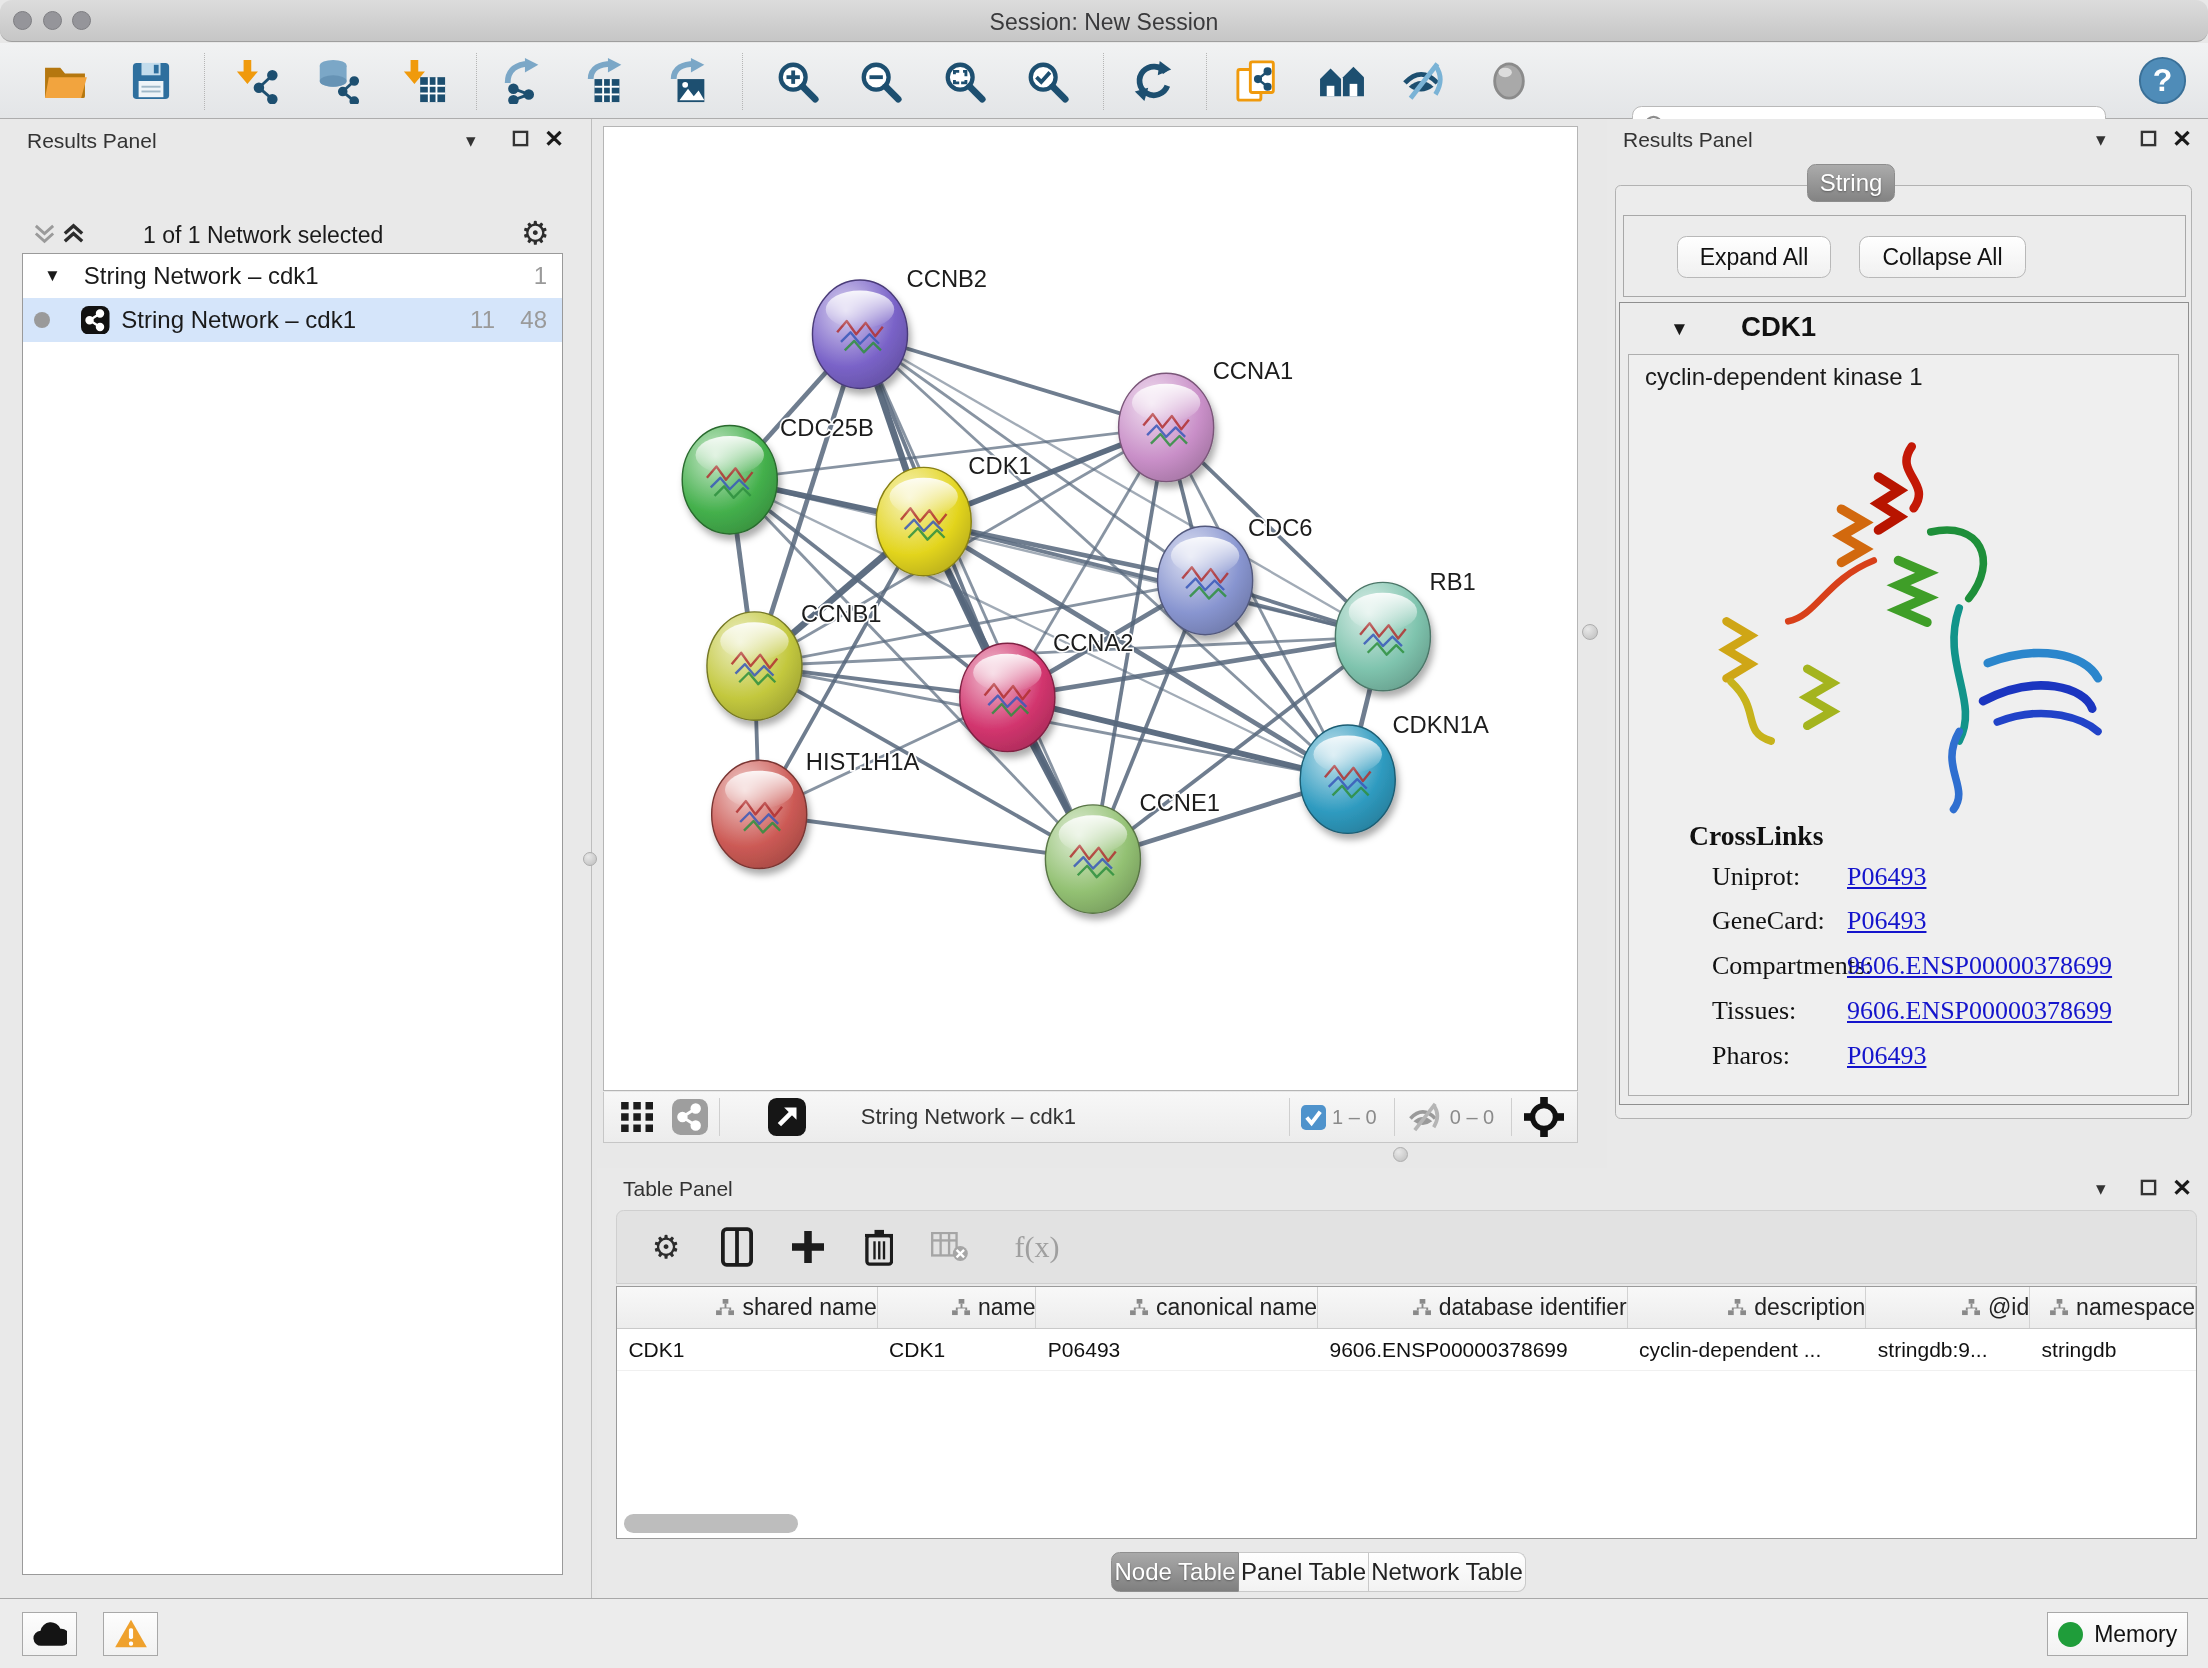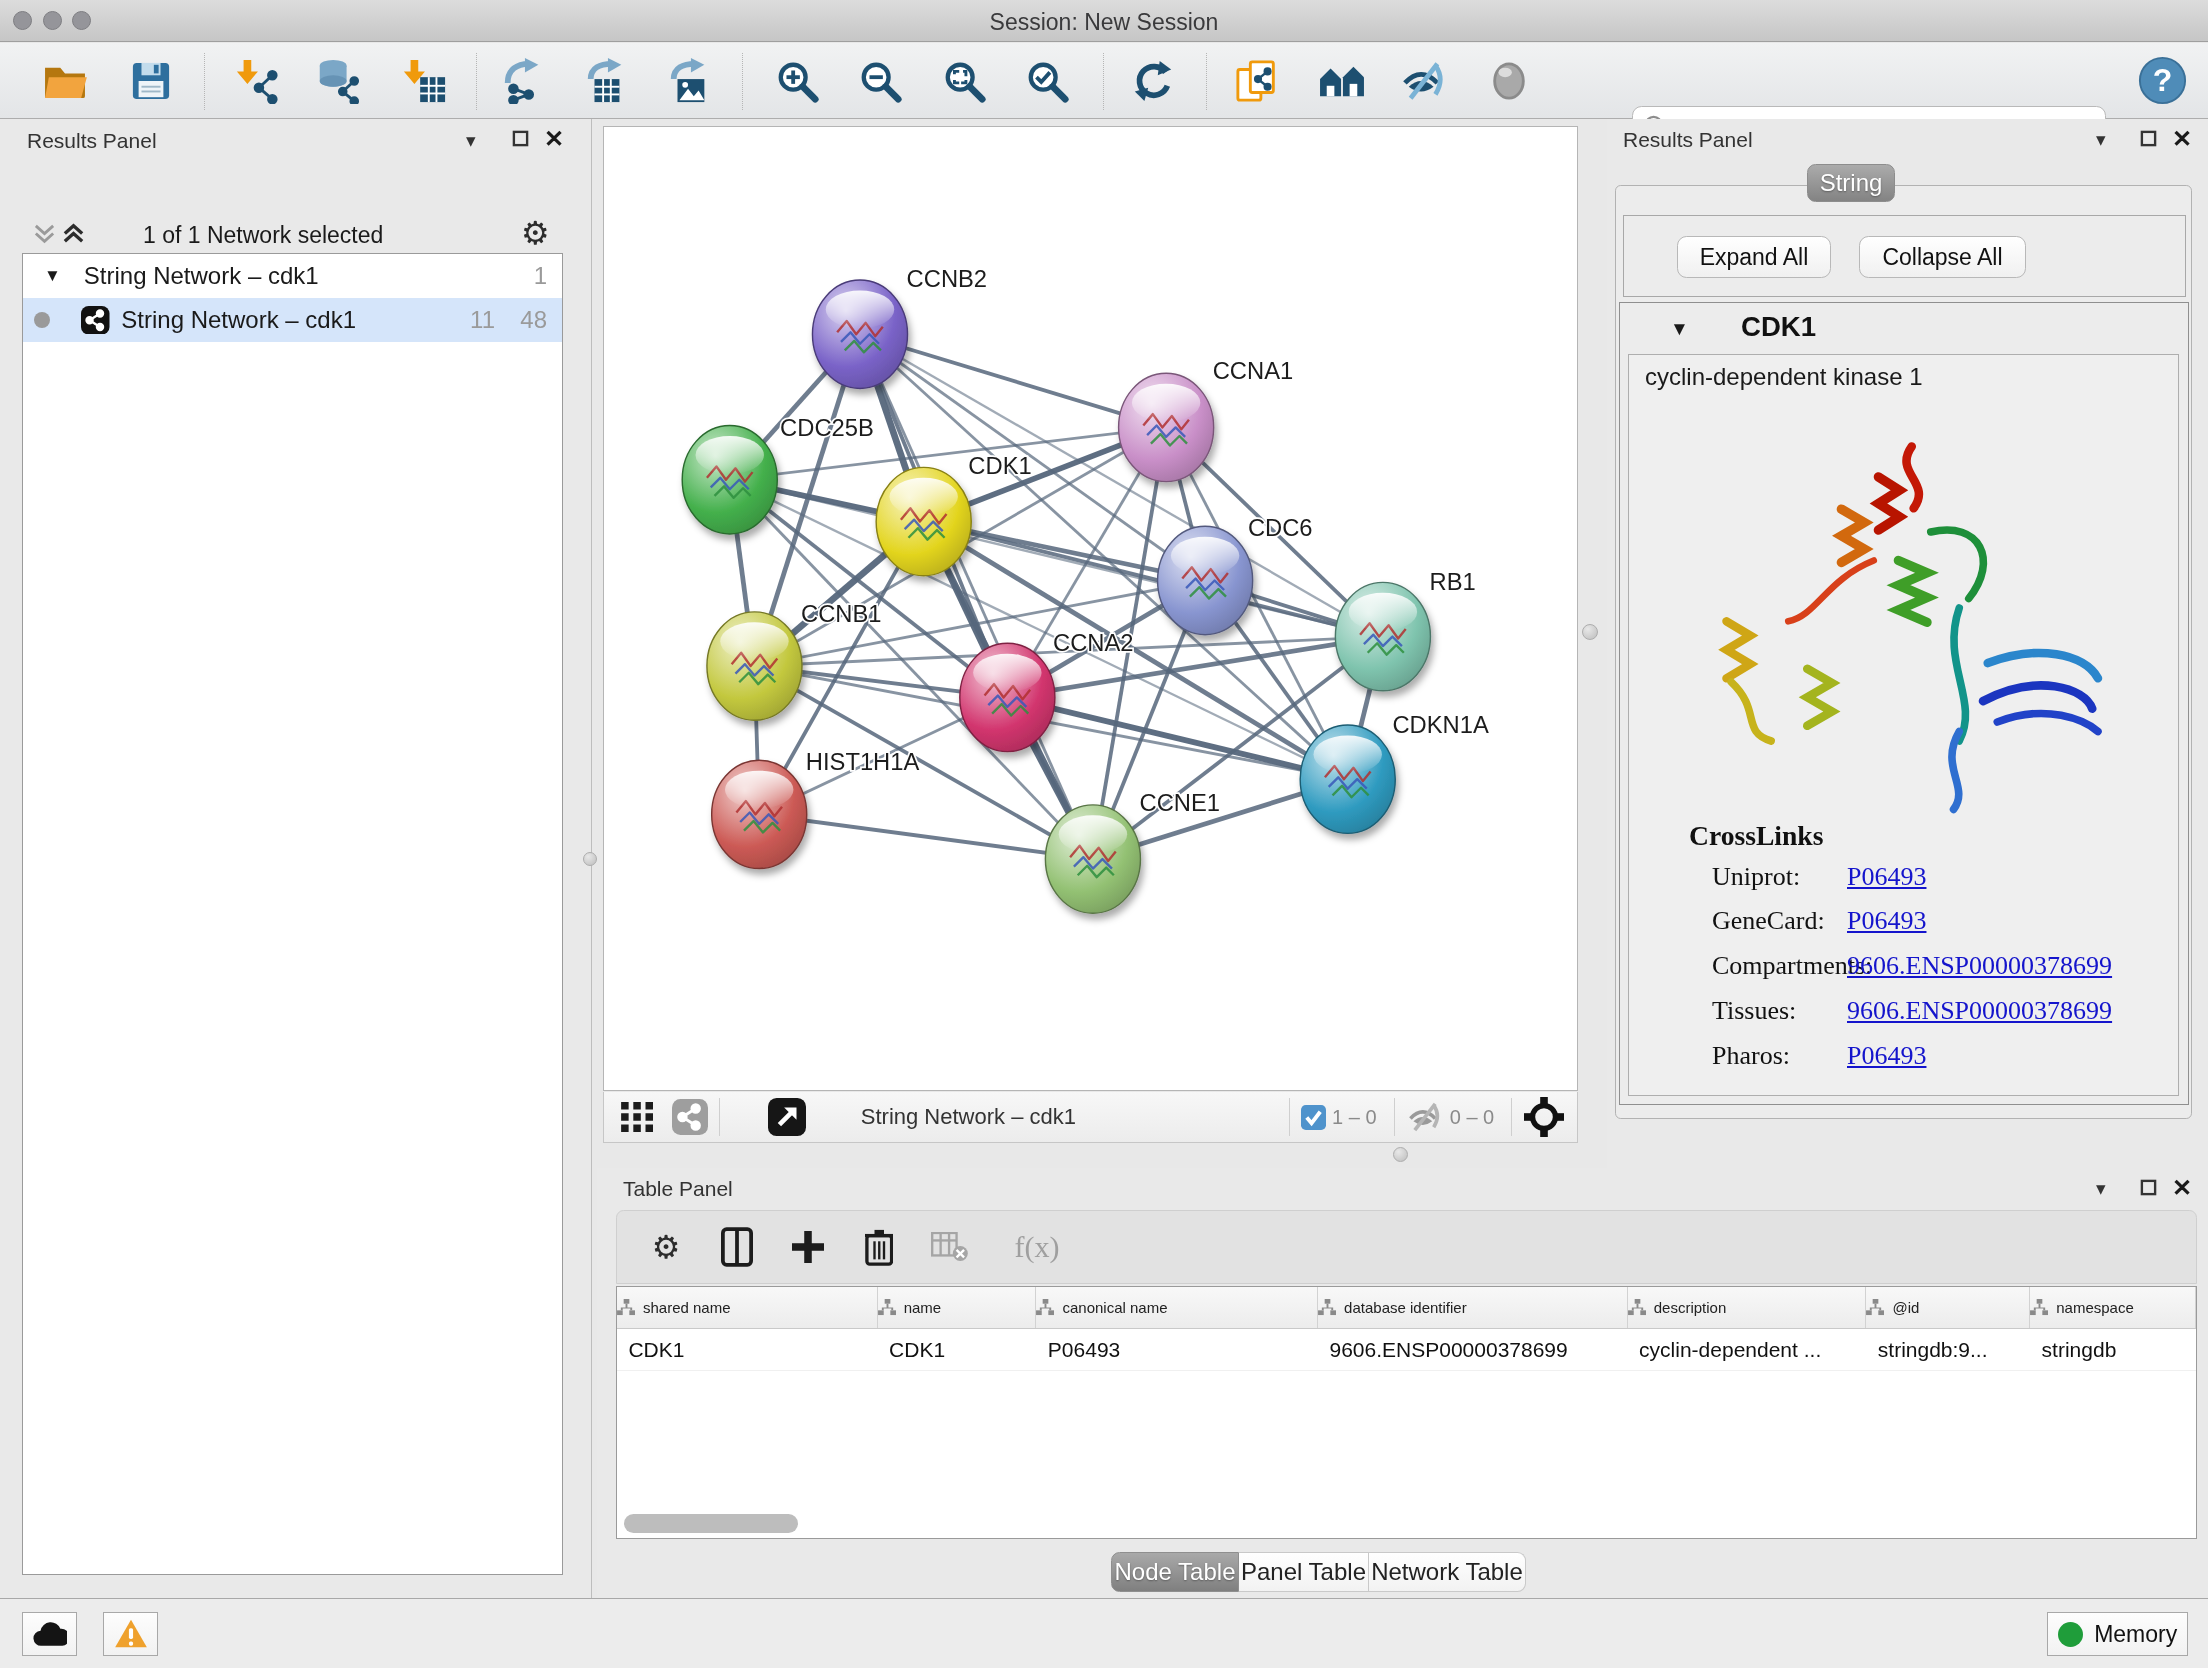--- a/index.html
+++ b/index.html
@@ -2,21 +2,21 @@
 <html style="font-size:15px"><head>
 <meta charset="utf-8">
 <style>
   * { margin:0; padding:0; box-sizing:border-box; }
   html,body { width:2208px; height:1668px; overflow:hidden;
     font-family:"Liberation Sans", sans-serif; background:#e8e8e8; }
   .abs { position:absolute; }
 
   
   #titlebar { left:0; top:0; width:2208px; height:42px;
-    background:linear-gradient(#dcdcdc,#c6c6c6); border-bottom:1px solid #9f9f9f; }
+    background:linear-gradient(#dcdcdc,#c6c6c6); border-bottom:1px solid #9f9f9f;border-radius:12px; }
   .tl-dot { width:19px; height:19px; border-radius:50%;
     background:#95959a; border:1px solid #7e7e82; top:11.4px; }
   #win-title { width:100%; text-align:center; top:8.6px; font-size:23px;
     color:#3a3a3c; font-weight:500; }
 
   
   #toolbar { left:0; top:43px; width:2208px; height:76px;
     background:linear-gradient(#f1f2f3,#e3e5e7); border-bottom:1px solid #adadad; }
   .tbtn { top:13.3px; width:49px; height:49px; display:flex; align-items:center;
     justify-content:center; cursor:pointer; }
@@ -85,22 +85,22 @@
   #table-panel { left:597px; top:1168px; width:1611px; height:430px; background:#e9e9e9; }
   #tp-toolbar { left:616px; top:1210px; width:1581px; height:74px;
     background:#e2e2e2; border:1px solid #cfcfcf; border-radius:7.6px 7.6px 0 0;
     display:flex; align-items:center; }
   .tp-icon { width:44px; height:44px; margin-left:27px; display:flex; align-items:center;
     justify-content:center; cursor:pointer; }
   #tp-table { left:616px; top:1286px; width:1581px; height:253px; background:#fff;
     border:1px solid #9a9a9a; overflow:hidden; }
   #tp-header { display:flex; height:42px; background:linear-gradient(#f8f8f8,#ececec);
     border-bottom:1.9px solid #c9c9c9; }
-  .th { display:flex; align-items:center; justify-content:flex-start; gap:7px;
-    border-right:1px solid #d2d2d2; font-size:15px; color:#222; overflow:hidden;
+  .th { display:flex; align-items:center; justify-content:flex-end; gap:7px;
+    border-right:1px solid #d2d2d2; font-size:23px; color:#222; overflow:hidden;
     white-space:nowrap; cursor:pointer; }
   #tp-row { display:flex; height:42px; border-bottom:1px solid #f0f0f0; }
   .td { padding-left:11.4px; display:flex; align-items:center; font-size:21px; color:#111;
     overflow:hidden; white-space:nowrap; }
   #tp-hscroll { left:624px; top:1514px; width:174px; height:19px; background:#bdbdbd;
     border-radius:9.5px; cursor:pointer; }
   .glyph-gear { font-family:"DejaVu Sans", sans-serif; font-size:32px; color:#2c2c2c; }
   .fx { font-family:"Liberation Serif", serif; font-size:30px; color:#9f9f9f; }
 
   

